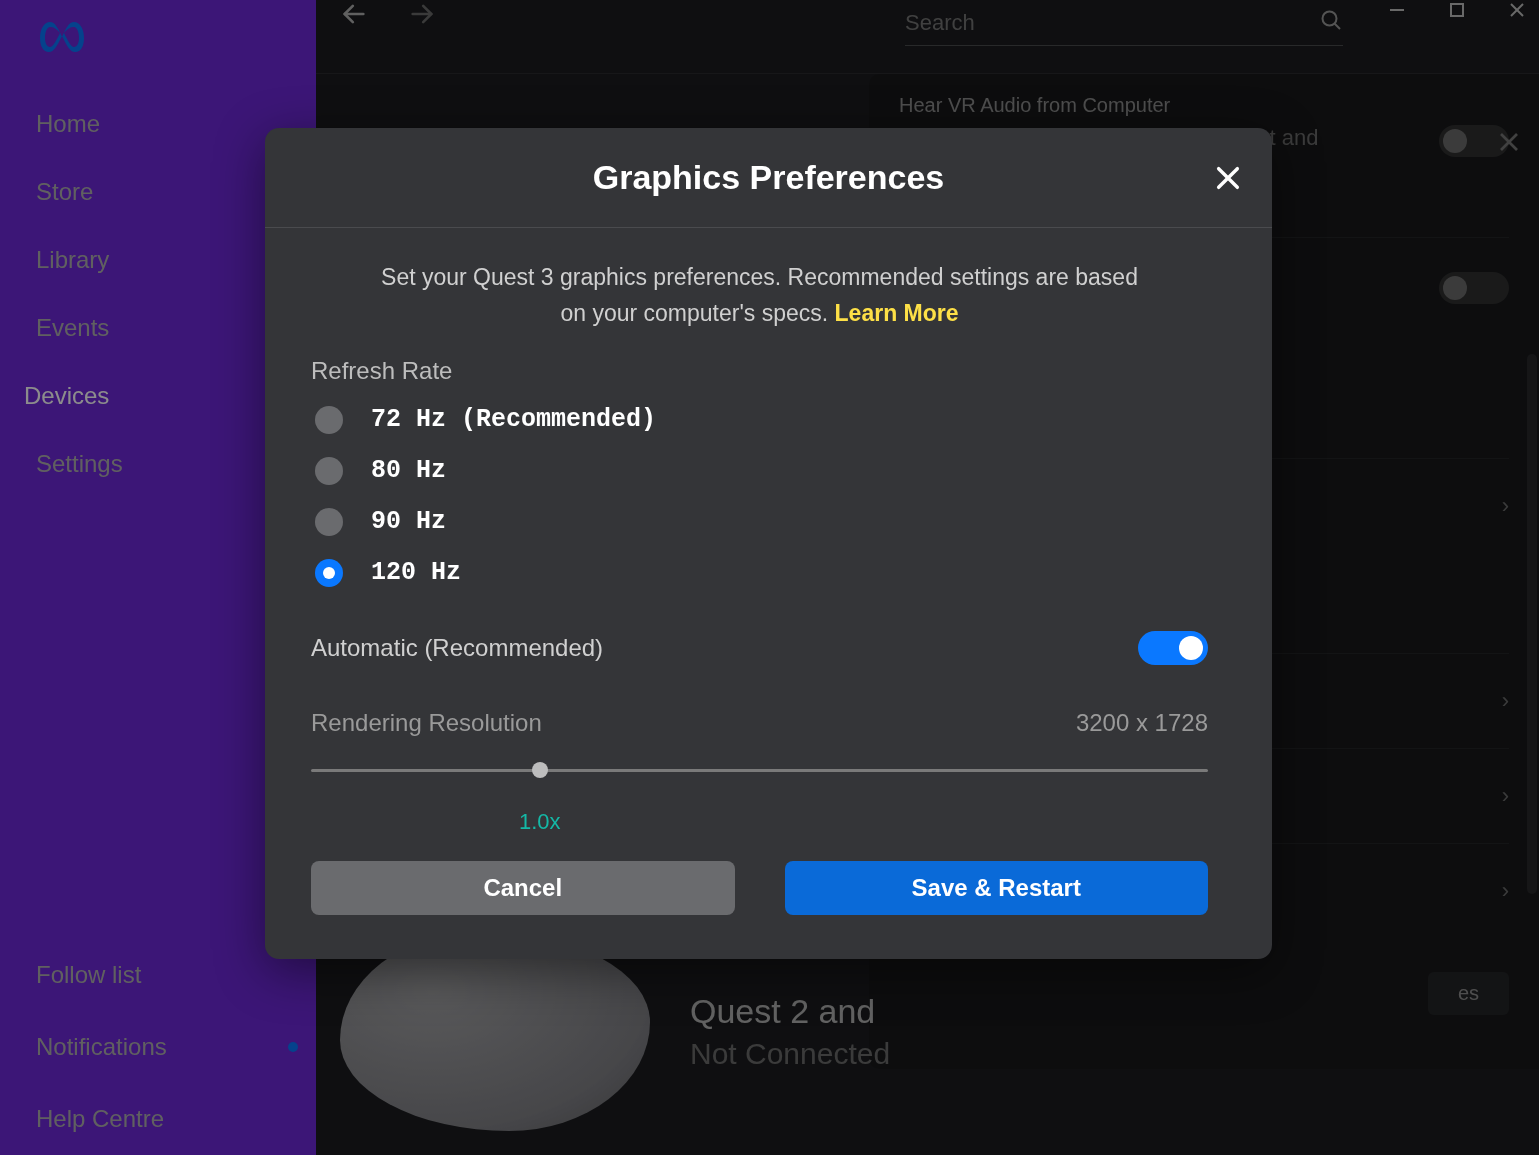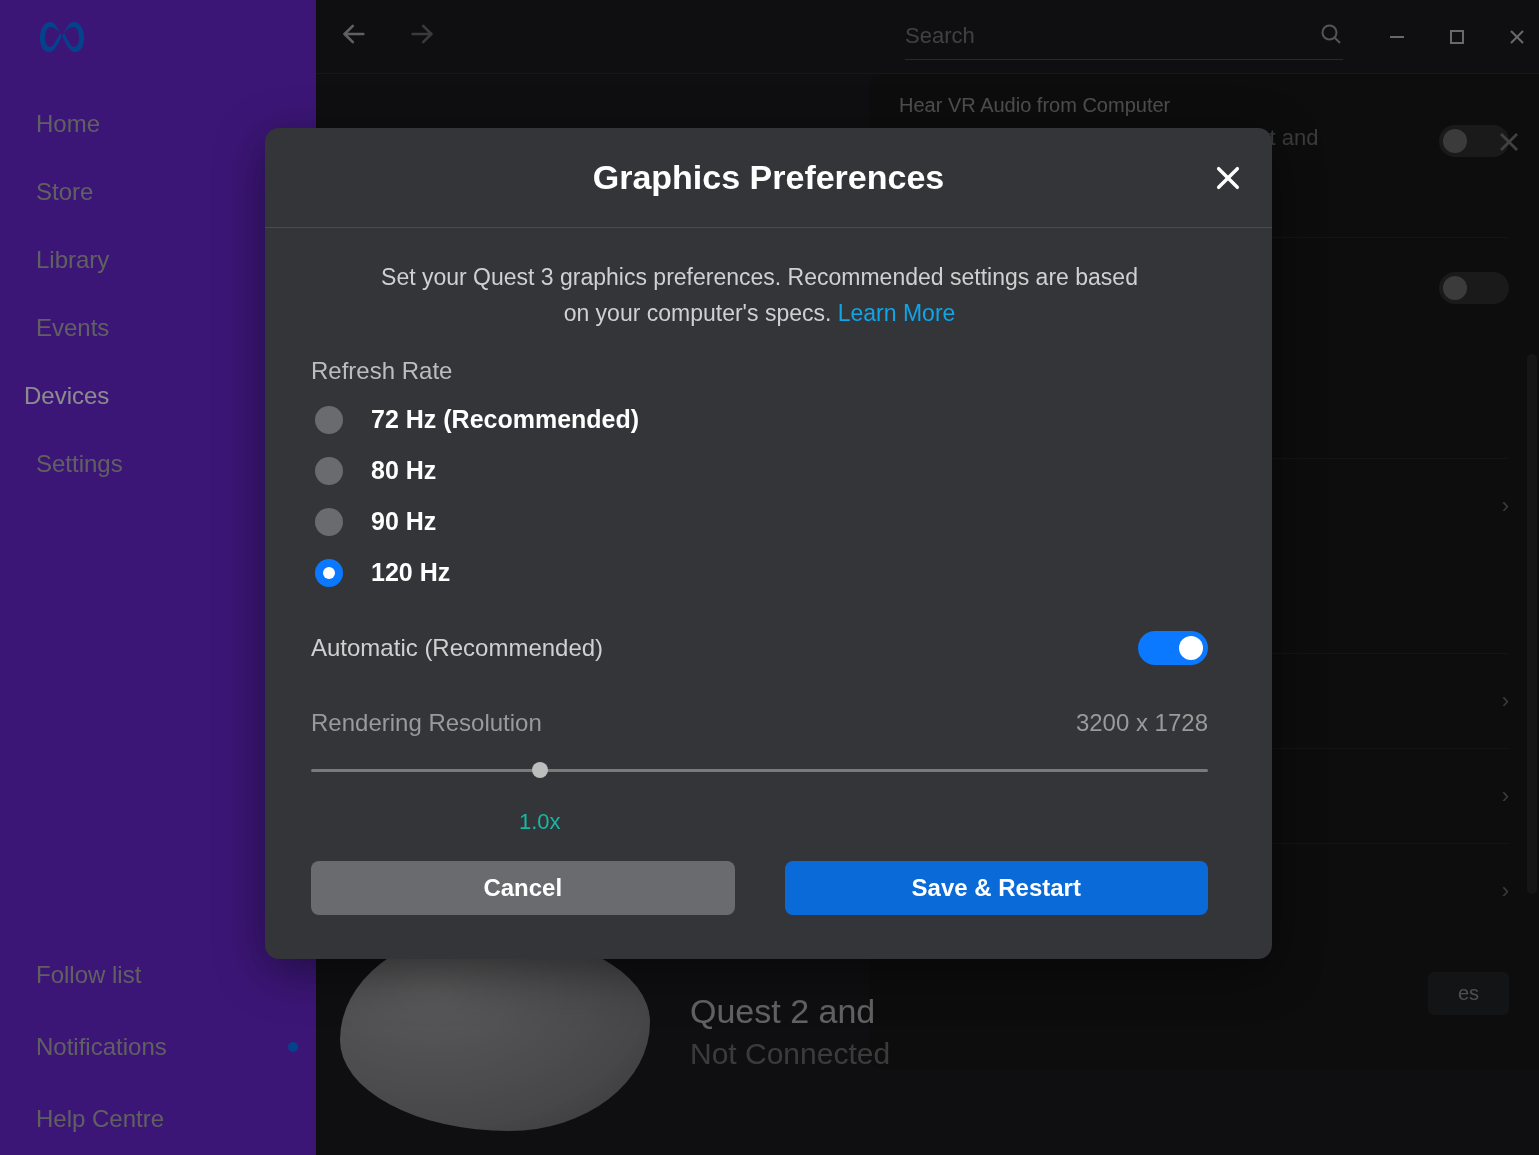--- a/index.html
+++ b/index.html
@@ -13,21 +13,21 @@
 .logo svg { width:52px; height:38px;}
 .nav { display:flex; flex-direction:column; gap:0;}
 .nav-item { font-size:24px; color:#b0b0b0; padding:20px 0 20px 36px; cursor:pointer;}
 .nav-item.active{ color:#fff;padding-left:24px;}
 .nav-bottom { margin-top:auto; margin-bottom:0;}
 .nav-bottom .nav-item{ padding:22px 0 22px 36px;}
 .nav-bottom .dot-wrap{position:relative;}
 .blue-dot{ position:absolute; right:18px; top:50%; transform:translateY(-50%); width:10px;height:10px;border-radius:50%;background:#0a78ff;}
 
 .main { flex:1; background:#1c1d20; position:relative;}
-.topbar { height:74px; display:flex; align-items:center; gap:20px; padding:0 12px 0 24px; border-bottom:1px solid #2a2b2e;}
+.topbar { height:74px; display:flex; align-items:flex-start; gap:20px; padding:0 12px 0 24px; border-bottom:1px solid #2a2b2e;}
 .nav-arrows { display:flex; gap:40px; margin-right:auto; color:#7a7a7a;}
 .nav-arrow { font-size:30px; cursor:pointer; line-height:1;}
 .searchbar { display:flex; align-items:center; width:438px; height:46px; border-bottom:1px solid #4a4b4e; margin-right:24px;}
 .searchbar input{ flex:1; background:transparent; border:none; outline:none; font-size:22px; color:#ccc; }
 .searchbar input::placeholder{ color:#767676;}
 .search-icon-svg{color:#9a9a9a;}
 .win-btns{ display:flex; gap:40px; color:#c0c0c0; align-items:center;}
 .win-btn{ width:20px;height:20px; display:flex;align-items:center;justify-content:center; cursor:pointer; font-size:20px;}
 
 .content-area{ position:relative; width:100%; height:calc(1155px - 74px); filter:brightness(0.7);}
@@ -46,24 +46,24 @@
 .device-info .dname{font-size:34px;color:#fff;font-weight:500;}
 .device-info .dstat{font-size:30px;color:#9a9a9a;margin-top:6px;text-align:center;}
 
 .modal-overlay{position:absolute;inset:0;background:rgba(0,0,0,0.45);}
 .modal{ position:absolute; left:265px; top:128px; width:1007px; background:#343538; border-radius:14px; box-shadow:0 12px 50px rgba(0,0,0,.45); overflow:hidden;}
 .modal-header{ position:relative; height:100px; display:flex; align-items:center; justify-content:center; border-bottom:1px solid #4a4b4e;}
 .modal-title{ font-size:34px; font-weight:600; color:#fff;}
 .modal-close{ position:absolute; right:30px; top:50%; transform:translateY(-50%); color:#fff; cursor:pointer; font-size:30px; line-height:1; display:flex;}
 .modal-body{ padding:32px 64px 44px 46px;}
 .modal-desc{ text-align:center; color:#d0d0d0; font-size:23px; line-height:1.55; margin-bottom:26px;}
-.modal-desc a{ color:#0ea5e9; font-weight:400; text-decoration:none;}
+.modal-desc a{ color:#fde047; font-weight:700; text-decoration:none;}
 .section-label{ font-size:24px; color:#bdbdbd; margin-bottom:20px;}
 .radio-group{ display:flex; flex-direction:column; gap:22px; margin-bottom:44px; padding-left:4px;}
-.radio-row{ display:flex; align-items:center; gap:28px; cursor:pointer;}
+.radio-row{ display:flex; align-items:center; gap:28px; cursor:pointer;font-family:Liberation Mono, monospace;}
 .radio-outer{ width:28px;height:28px;border-radius:50%;background:#6a6b6e;display:flex;align-items:center;justify-content:center;flex-shrink:0;}
 .radio-row.selected .radio-outer{ background:#0a78ff;}
 .radio-inner{ width:12px;height:12px;border-radius:50%;background:#fff;display:none;}
 .radio-row.selected .radio-inner{display:block;}
 .radio-label{ font-size:25px; font-weight:600;color:#fff;}
 .auto-row{ display:flex; align-items:center; justify-content:space-between; margin-bottom:44px;}
 .auto-label{ font-size:24px; color:#d0d0d0;}
 .switch{ width:70px;height:34px;border-radius:17px;background:#0a78ff;position:relative;cursor:pointer;}
 .switch .knob{ position:absolute; right:5px; top:5px; width:24px;height:24px;border-radius:50%;background:#fff;}
 .res-row{ display:flex; justify-content:space-between; color:#9a9a9a; font-size:24px; margin-bottom:18px;}

